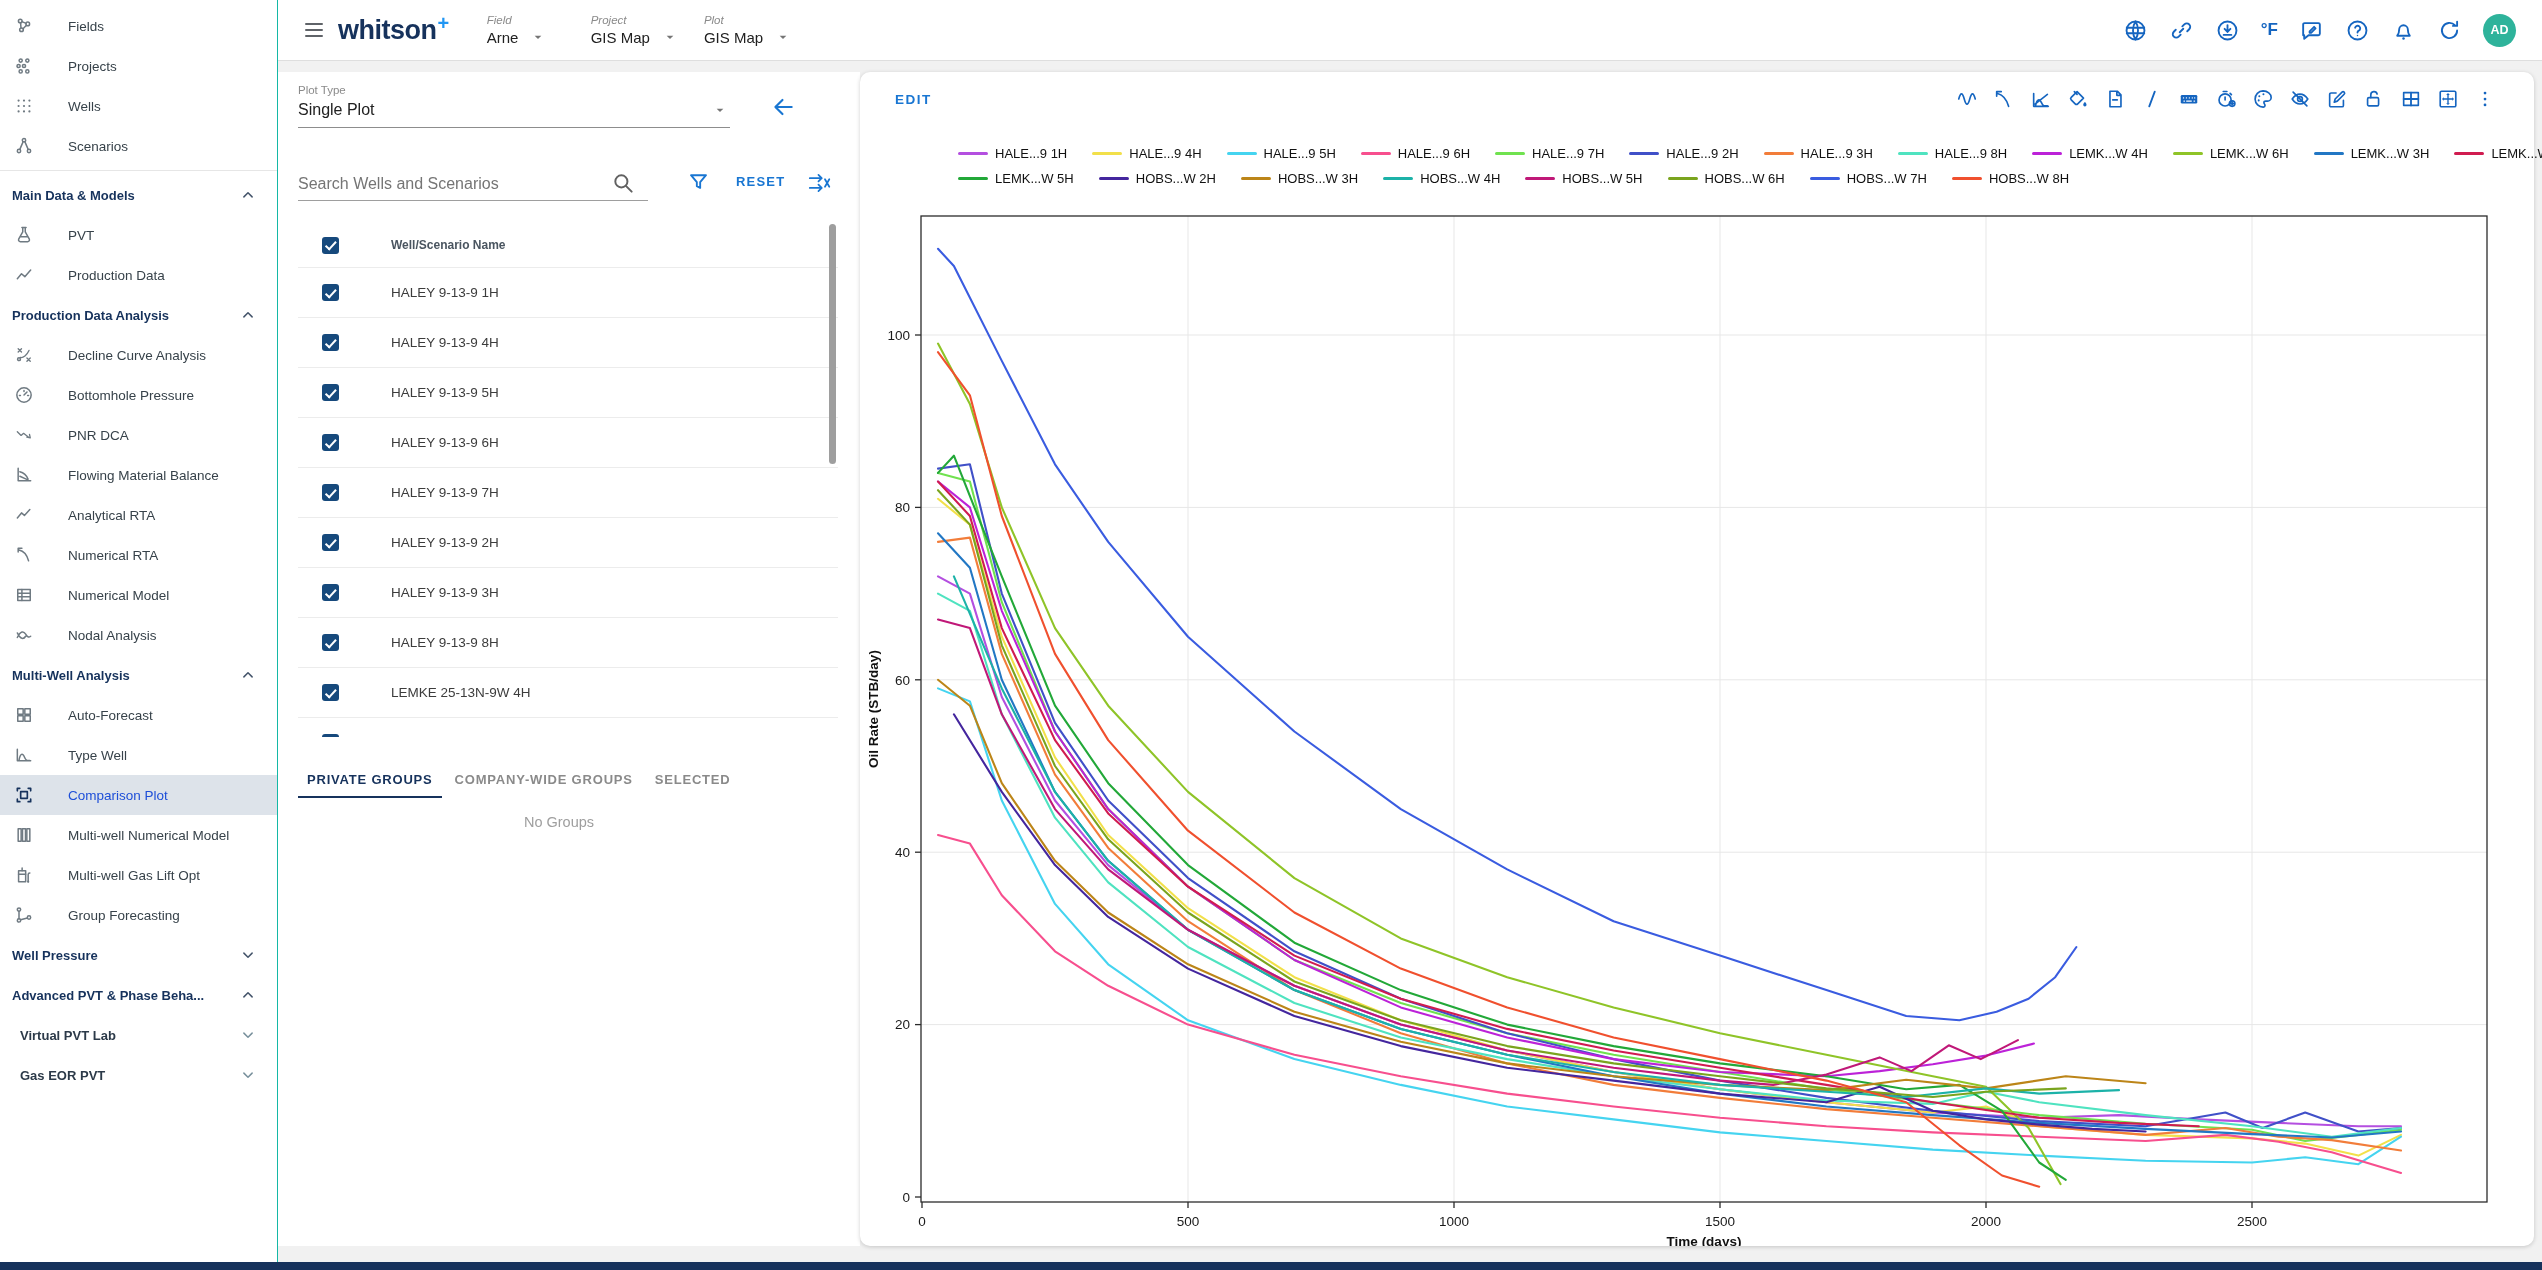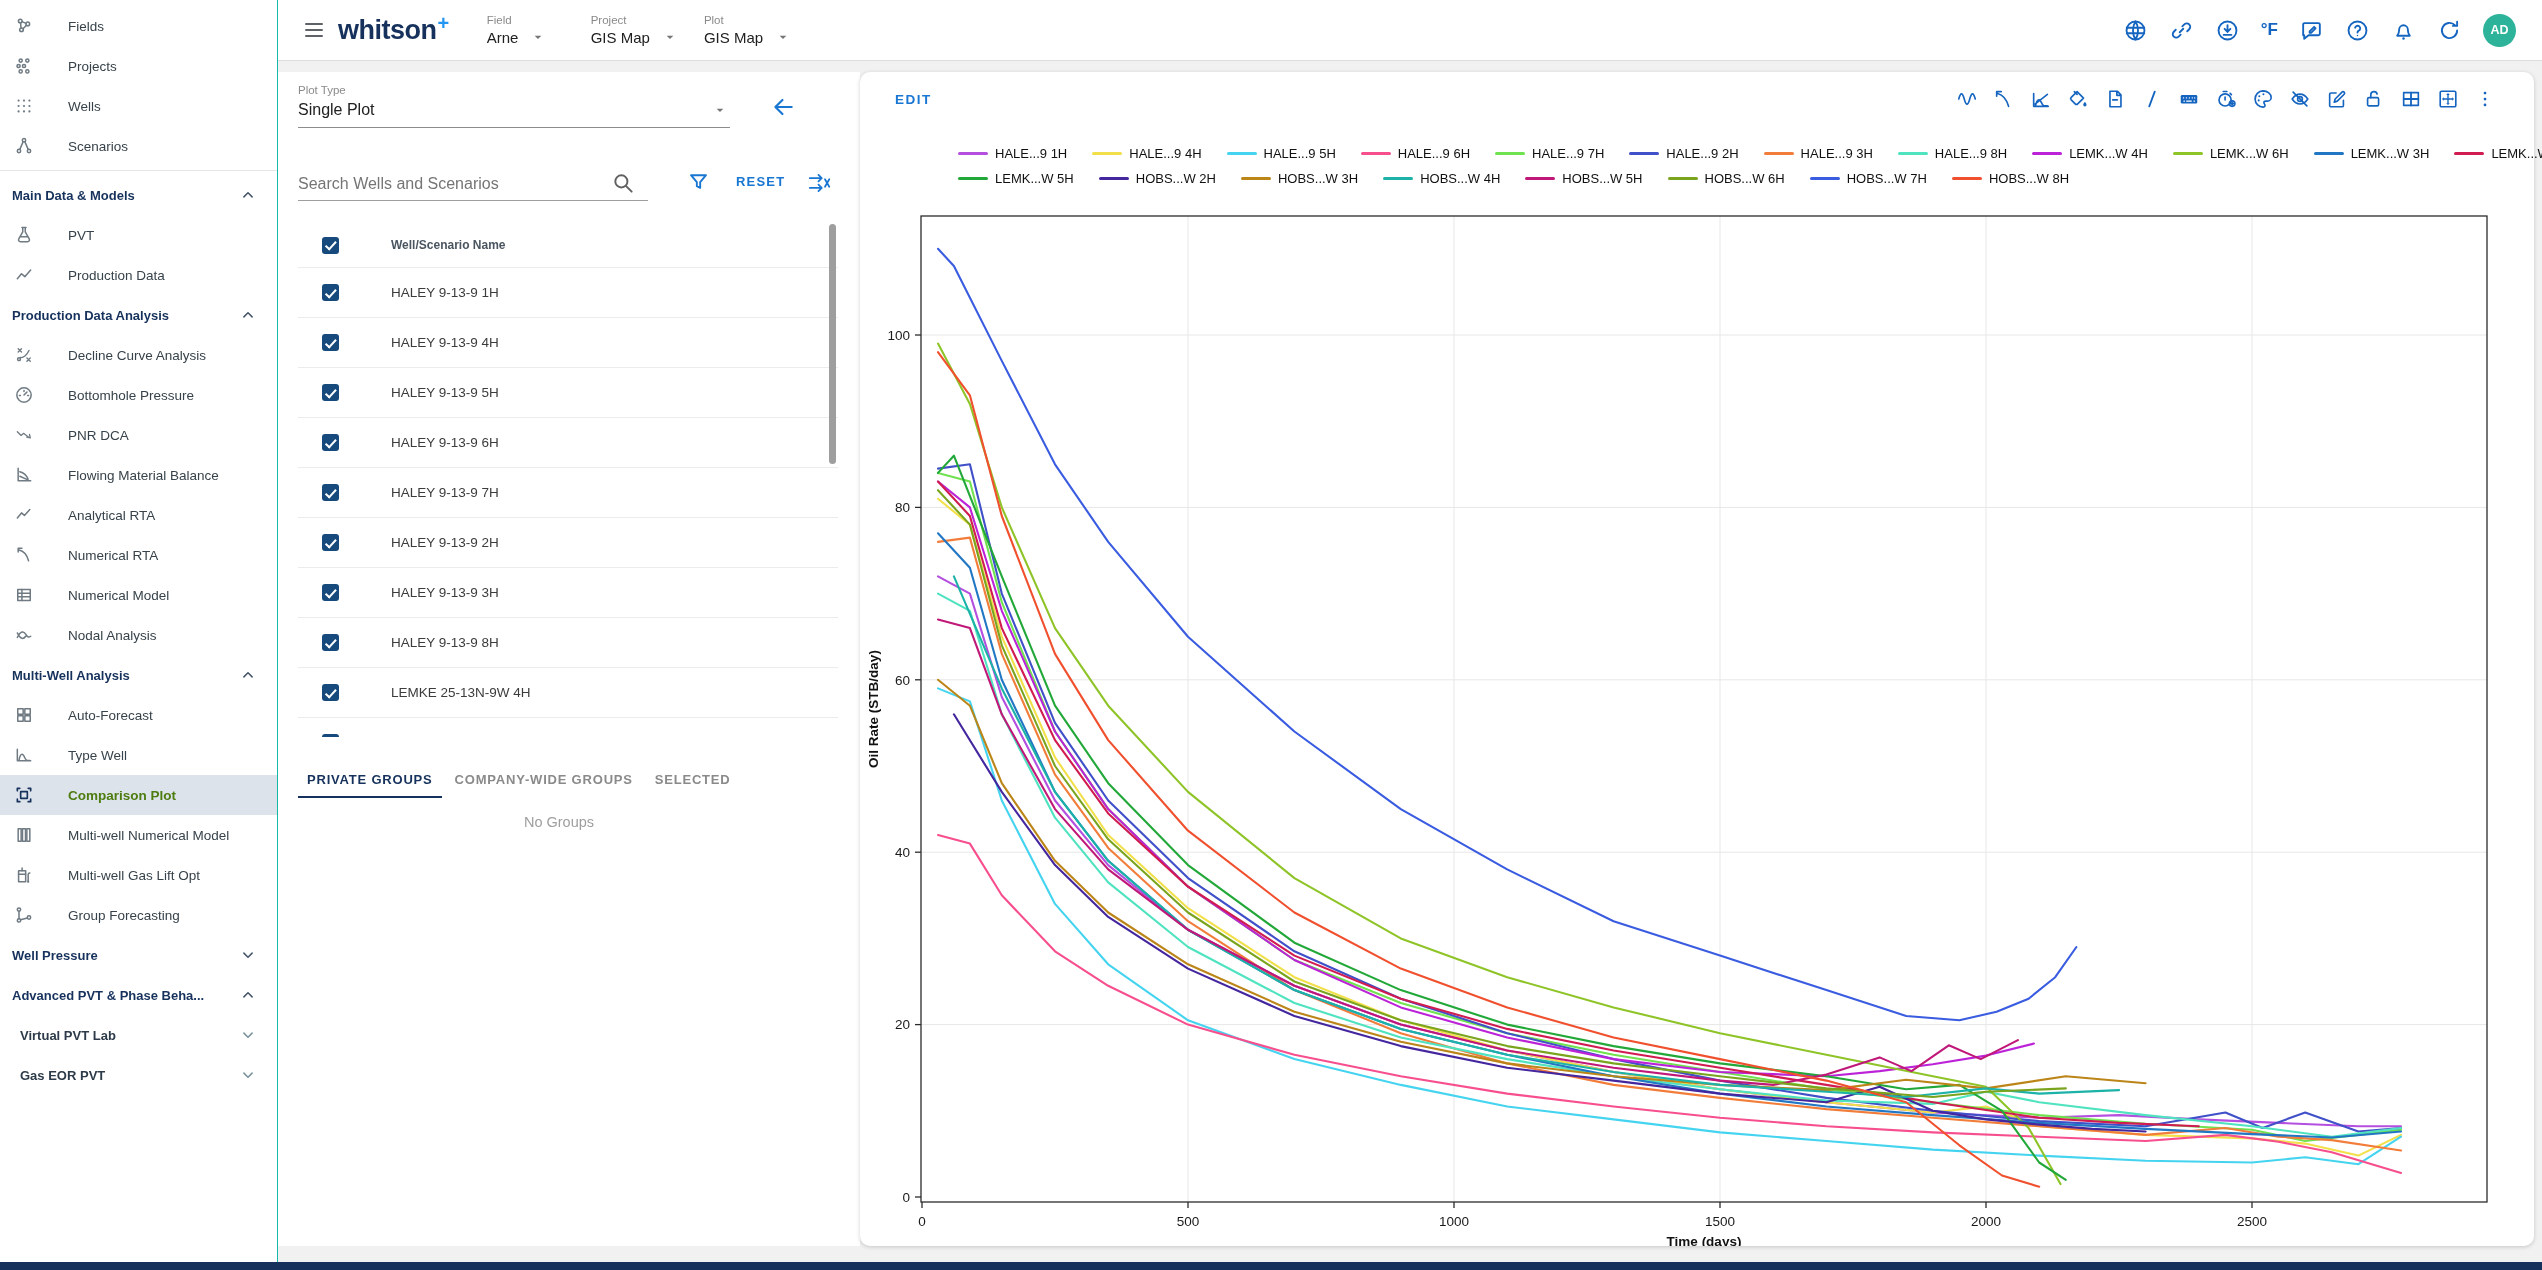--- a/index.html
+++ b/index.html
@@ -4,38 +4,38 @@
 <style>
   html,body{margin:0;padding:0;background:#e9e9e9;font-family:"Liberation Sans",sans-serif;}
   #stage{position:relative;width:2542px;height:1270px;background:#f1f1f1;overflow:hidden;}
 
   
   #sidebar{position:absolute;left:0;top:0;width:278px;height:1262px;background:#fff;border-right:1px solid #14b8a6;box-sizing:border-box;padding-top:6px;z-index:5;}
   .side-item{height:40px;display:flex;align-items:center;padding-left:14px;gap:34px;cursor:pointer;}
   .side-item .sicon{width:20px;height:20px;color:#6f7a82;flex:0 0 20px;display:flex;align-items:center;}
   .side-item .slabel{font-size:13.5px;color:#37424a;}
   .side-item.selected{background:#dde3ea;}
-  .side-item.selected .slabel{color:#4d7c0f;font-weight:bold;text-align:right;}
+  .side-item.selected .slabel{color:#1d4ed8;font-weight:normal;text-align:right;}
   .side-item.selected .sicon{color:#16325c;}
   .side-divider{height:0;border-bottom:1px solid #e6e6e6;margin:4px 0;}
   .side-section{height:40px;display:flex;align-items:center;justify-content:space-between;padding:0 20px 0 12px;cursor:pointer;}
   .side-section .seclabel{font-size:13px;font-weight:bold;color:#16325c;}
   .side-section .chev{width:18px;height:18px;color:#44546a;}
   .side-subsection{height:40px;display:flex;align-items:center;justify-content:space-between;padding:0 20px 0 20px;cursor:pointer;}
   .side-subsection .seclabel{font-size:13px;font-weight:bold;color:#2c3a49;}
   .side-subsection .chev{width:18px;height:18px;color:#78909c;}
 
   
   #header{position:absolute;left:278px;top:0;width:2264px;height:61px;background:#fff;border-bottom:1px solid #dedede;display:flex;align-items:center;box-sizing:border-box;z-index:4;}
   #hamburger{width:24px;height:24px;color:#5f6368;margin-left:24px;cursor:pointer;flex:0 0 24px;}
   #logo{margin-left:12px;font-size:27px;font-weight:bold;color:#16325c;letter-spacing:-0.5px;white-space:nowrap;}
   #logo .plus{color:#2196f3;font-size:20px;position:relative;top:-9px;margin-left:1px;font-weight:bold;}
   #selectors{display:flex;margin-left:38px;gap:26px;}
   .selector{display:flex;flex-direction:column;cursor:pointer;min-width:78px;}
-  .sel-label{font-size:11.5px;color:#8a8a8a;margin-bottom:3px;}
+  .sel-label{font-size:11.5px;color:#8a8a8a;margin-bottom:3px;font-style:italic;}
   .sel-row{display:flex;align-items:flex-start;gap:12px;}
   .sel-value{font-size:15px;color:#212121;}
   .sel-caret{width:16px;height:16px;color:#757575;}
   #header-actions{margin-left:auto;display:flex;align-items:center;gap:21px;margin-right:26px;}
   .hicon{width:25px;height:25px;color:#1565c0;cursor:pointer;}
   .units{font-size:17px;font-weight:bold;color:#1565c0;cursor:pointer;}
   #avatar{width:33px;height:33px;border-radius:50%;background:#2eb39b;color:#fff;font-size:12.5px;font-weight:bold;display:flex;align-items:center;justify-content:center;cursor:pointer;}
 
   
   #wells-panel{position:absolute;left:278px;top:72px;width:582px;height:1174px;background:#fff;z-index:2;}

